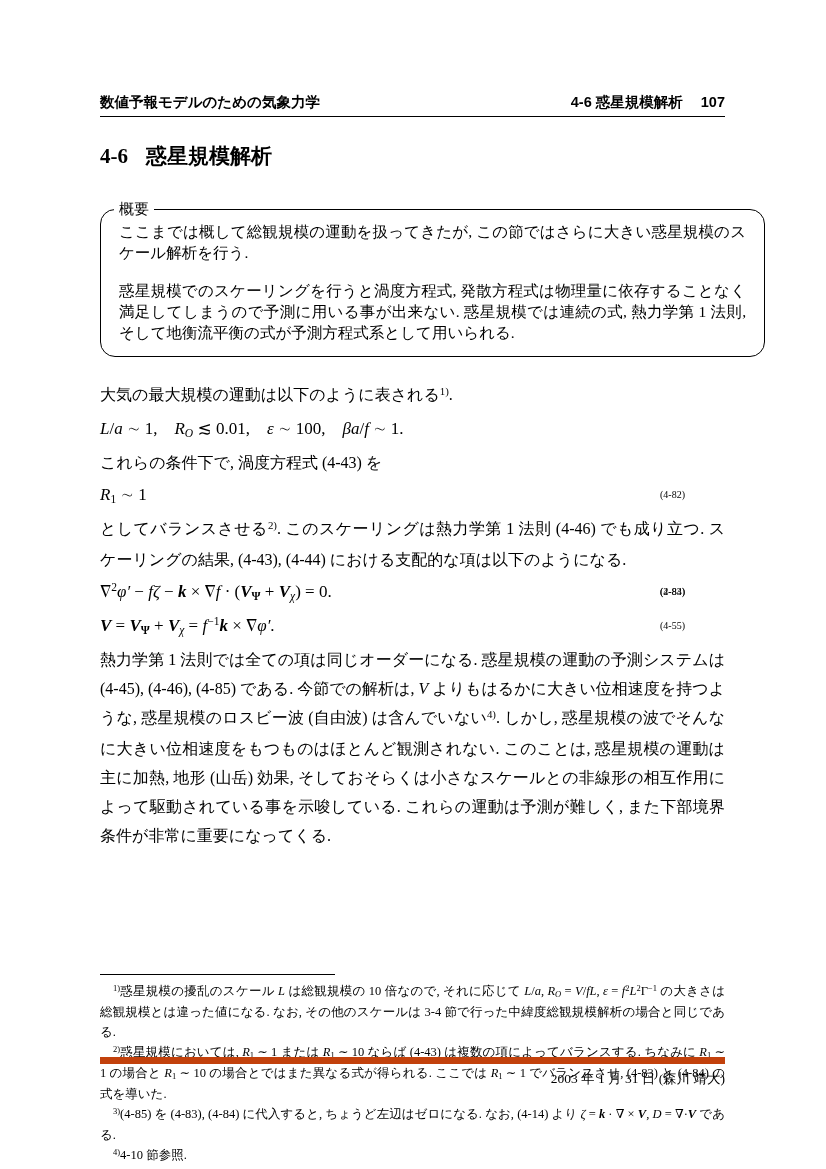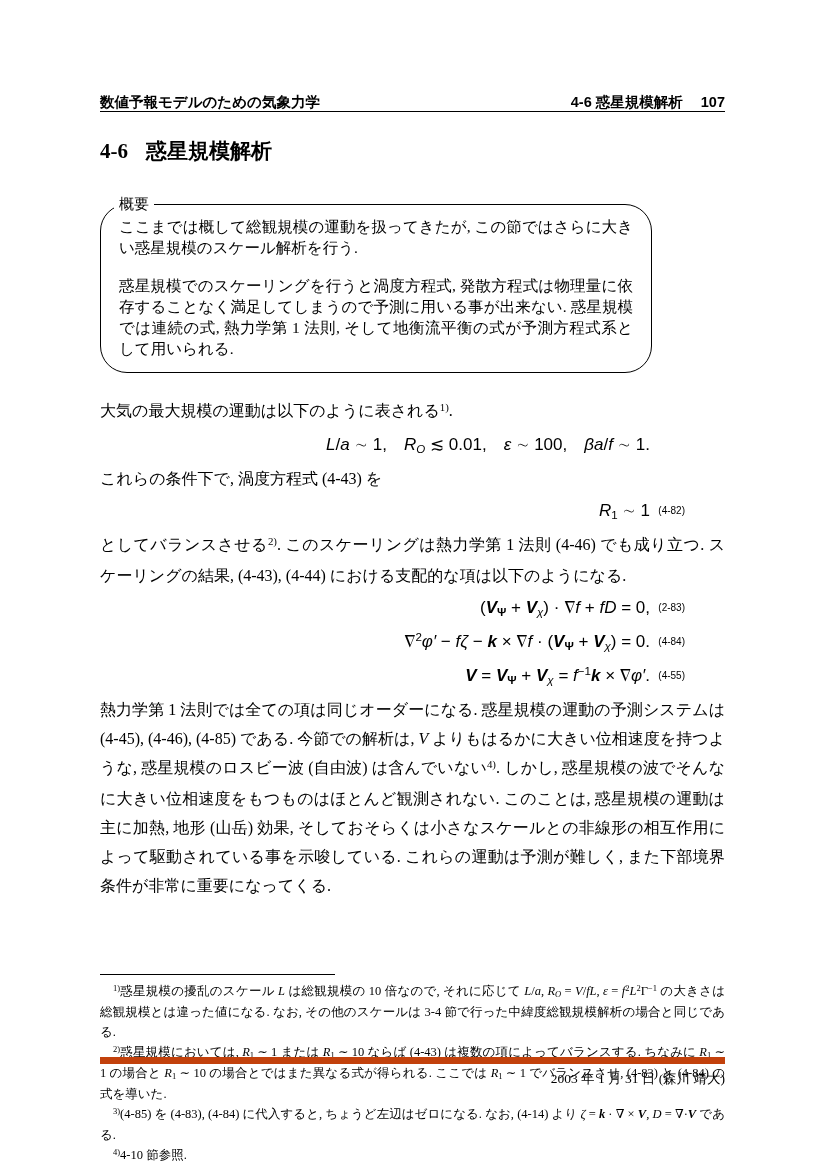--- a/index.html
+++ b/index.html
@@ -9,53 +9,53 @@
     font-family:"Liberation Serif","DejaVu Serif",serif;
   }
   .sans{font-family:"Liberation Sans","DejaVu Sans",sans-serif;}
 
   #content{position:absolute;left:100px;top:93px;width:625px;}
 
   
   .doc-header{
     display:flex;justify-content:space-between;align-items:baseline;
     font-weight:700;font-size:14.5px;line-height:18px;
-    border-bottom:1.2px solid #000;
+    padding-bottom:5px;border-bottom:1.2px solid #000;
   }
   .doc-header .hdr-right{display:flex;gap:18px;align-items:baseline;}
 
   
   .section-title{margin-top:26px;font-size:21px;font-weight:700;line-height:26px;}
   .section-title .sec-num{margin-right:18px;font-family:"Liberation Serif","DejaVu Serif",serif;}
 
   
   .abstract-box{
-    margin-top:40px;width:552px;box-sizing:border-box;position:relative;
-    border:1.6px solid #000;border-radius:27px;
+    margin-top:40px;width:665px;box-sizing:border-box;position:relative;
+    border:1.6px solid #000;border-radius:15px;
     padding:11px 18px 13px 18px;
   }
   .abstract-label{
     position:absolute;top:-10px;left:13px;background:#fff;
     padding:0 5px;font-size:15px;line-height:19px;
   }
   .abstract-box p{margin:0;font-size:15.5px;line-height:21px;text-align:justify;}
   .abstract-box p + p{margin-top:17px;}
 
   
   .bodyp{margin:0;font-size:16px;line-height:29px;text-align:justify;}
   .mt-24{margin-top:23px;}
   .mt-10{margin-top:0;}
   .mt-4{margin-top:4px;}
   .mt-2{margin-top:2px;}
 
   
   .eqrow{
     position:relative;margin:3px 0;padding-right:75px;
-    text-align:right;font-size:17px;line-height:29px;
-    font-family:Liberation Sans, sans-serif;
+    text-align:left;font-size:17px;line-height:29px;
+    font-family:Liberation Serif, serif;
   }
   .eqnum{position:absolute;right:40px;top:0;font-size:10px;font-style:normal;font-weight:400;}
 
   
   .sg-r{}
   .sg-i{font-style:italic;}
   .sg-b{font-style:italic;font-weight:700;}
   .sg-sub{font-size:68%;position:relative;top:0.28em;}
   .sg-subi{font-size:68%;position:relative;top:0.28em;font-style:italic;}
   .sg-subb{font-size:68%;position:relative;top:0.28em;font-weight:700;}
@@ -102,21 +102,20 @@
   <p class="bodyp mt-10">これらの条件下で, 渦度方程式 (4-43) を</p>
 
   <div class="eqrow mt-4">
     <span><span class="sg-i">R</span><span class="sg-sub">1</span><span class="sg-r"> ∼ 1</span></span>
     <span class="eqnum">(4-82)</span>
   </div>
 
   <p class="bodyp mt-2"><span class="sg-r">としてバランスさせる</span><span class="sg-sup">2)</span><span class="sg-r">. このスケーリングは熱力学第 1 法則 (4-46) でも成り立つ. スケーリングの結果, (4-43), (4-44) における支配的な項は以下のようになる.</span></p>
 
   <div class="eqrow mt-4">
-    <span><span class="sg-r">(</span><span class="sg-b">V</span><span class="sg-subb">Ψ</span><span class="sg-r"> + </span><span class="sg-b">V</span><span class="sg-subi">χ</span><span class="sg-r">) · ∇</span><span class="sg-i">f</span><span class="sg-r"> + </span><span class="sg-i">fD</span><span class="sg-r"> = 0,</span></span>
     <span class="eqnum">(2-83)</span>
   </div>
 
   <div class="eqrow">
     <span><span class="sg-r">∇</span><span class="sg-sup">2</span><span class="sg-i">φ′</span><span class="sg-r"> − </span><span class="sg-i">fζ</span><span class="sg-r"> − </span><span class="sg-b">k</span><span class="sg-r"> × ∇</span><span class="sg-i">f</span><span class="sg-r"> · (</span><span class="sg-b">V</span><span class="sg-subb">Ψ</span><span class="sg-r"> + </span><span class="sg-b">V</span><span class="sg-subi">χ</span><span class="sg-r">) = 0.</span></span>
     <span class="eqnum">(4-84)</span>
   </div>
 
 
   <div class="eqrow mt-4">

